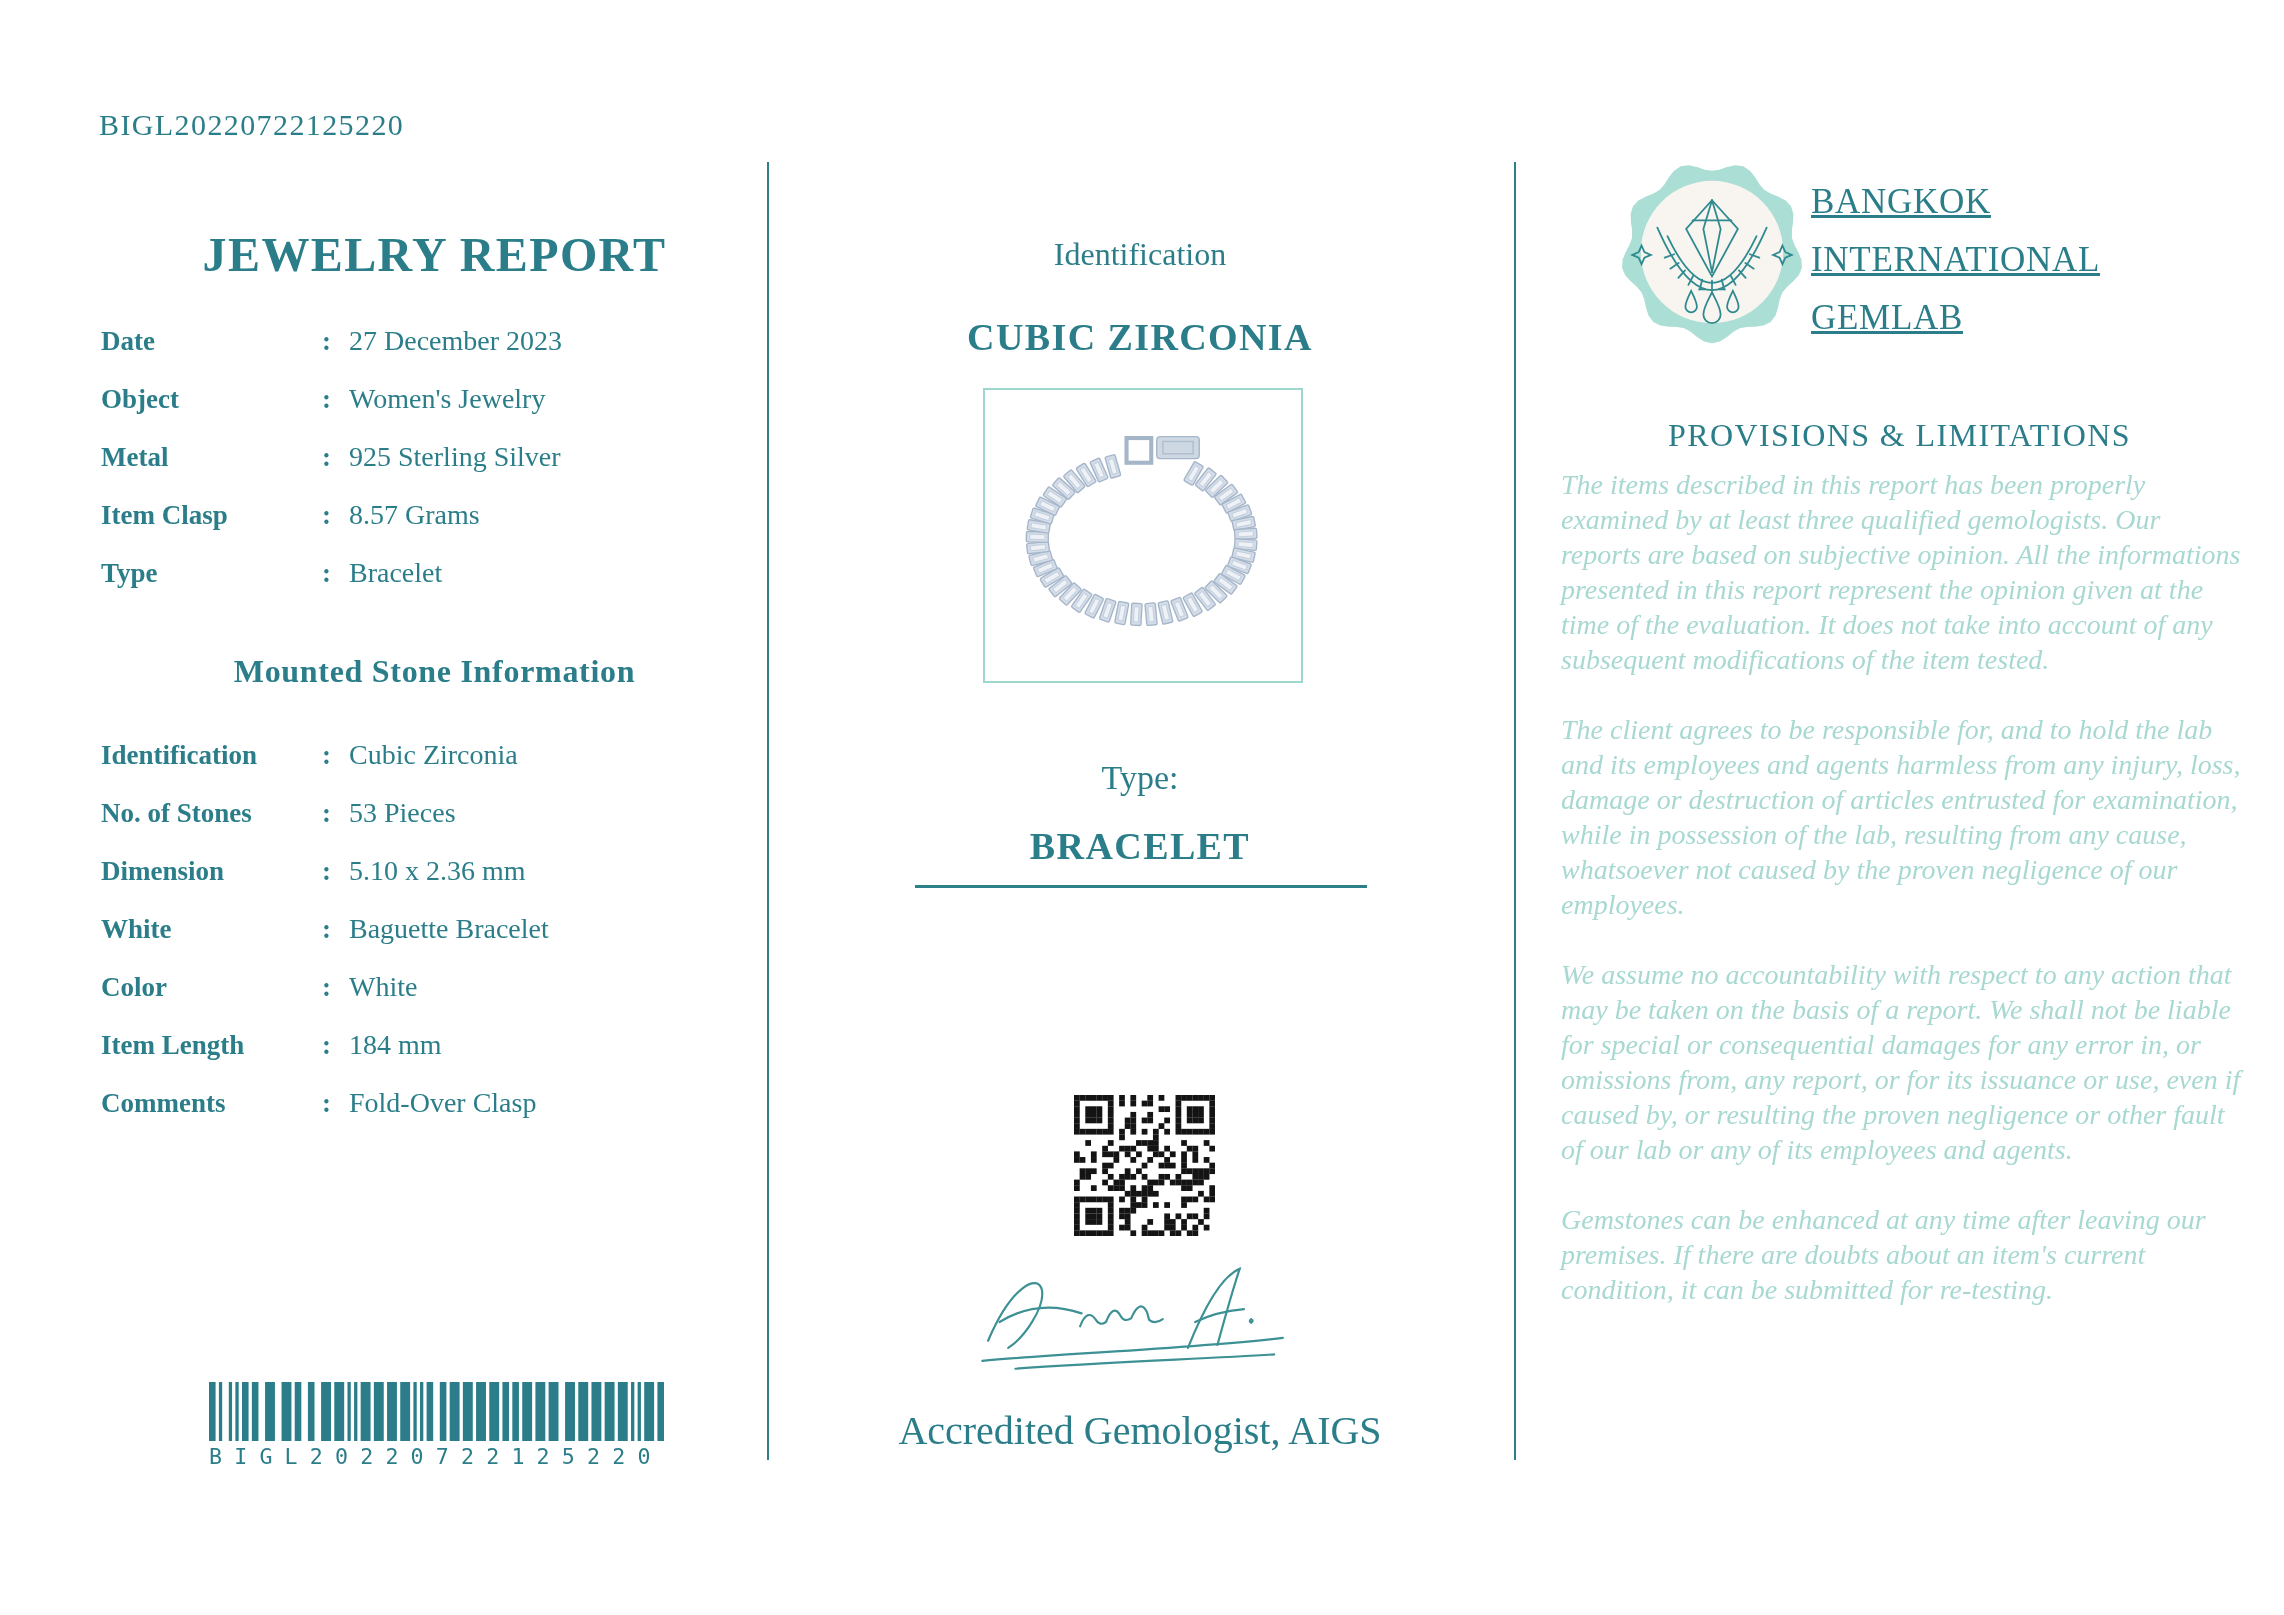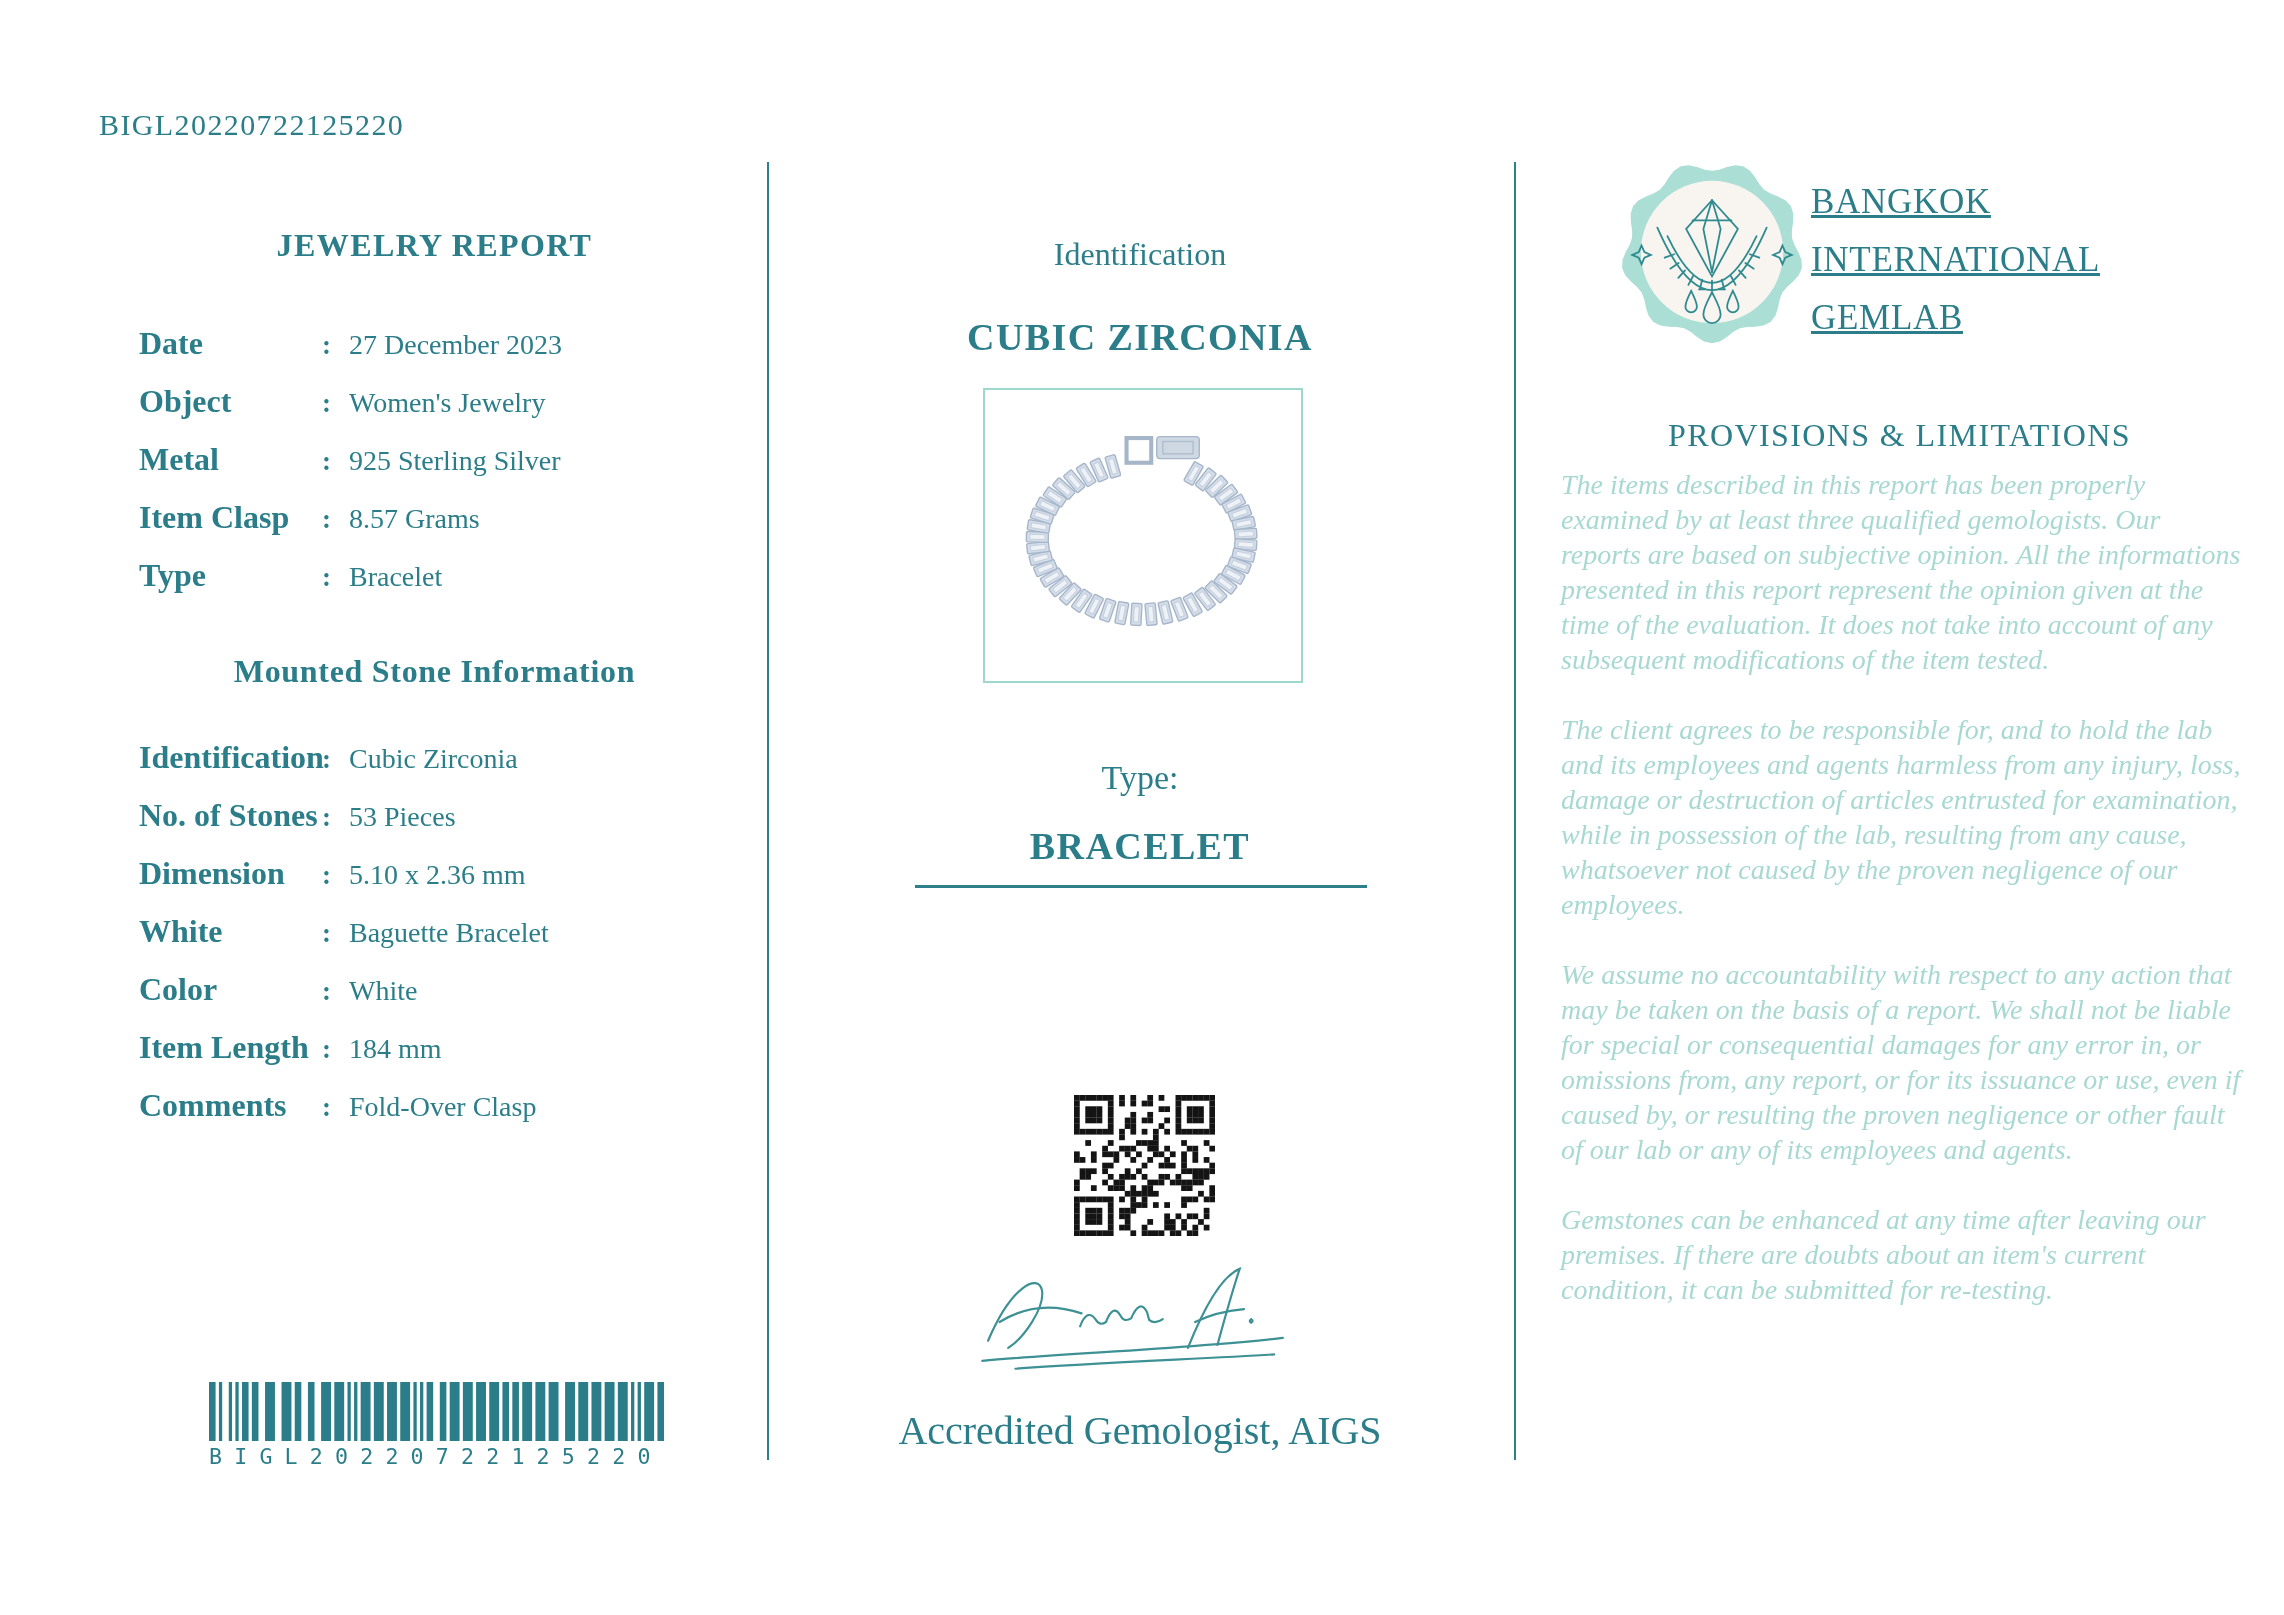--- a/index.html
+++ b/index.html
@@ -5,25 +5,25 @@
   html,body{margin:0;padding:0;background:#ffffff;}
   body{
     width:2284px;height:1616px;position:relative;overflow:hidden;
     font-family:"Liberation Serif","DejaVu Serif",serif;
     color:#2b7e89;
   }
   .abs{position:absolute;}
   
   .report-number{left:99px;top:108px;font-size:30px;letter-spacing:1.4px;}
   .page-title{left:101px;top:227px;width:667px;text-align:center;
-    font-size:32px;font-weight:bold;letter-spacing:1.4px;}
+    font-size:48px;font-weight:bold;letter-spacing:1.4px;}
   .fields{left:101px;top:325px;width:662px;}
   .fields.stone{top:739px;}
   .frow{display:grid;grid-template-columns:221px 27px 1fr;align-items:baseline;height:58px;}
-  .flabel{font-weight:bold;font-size:32px;margin-left:38px;}
+  .flabel{font-weight:bold;font-size:27px;}
   .fcolon{font-weight:bold;font-size:27px;}
   .fvalue{font-size:28px;}
   .stone-heading{left:101px;top:653px;width:667px;text-align:center;
     font-size:32px;font-weight:bold;letter-spacing:0.7px;}
   .barcode-wrap{left:209px;top:1382px;width:455px;}
   .barcode-svg{display:block;width:455px;height:59px;}
   .barcode-text{display:block;margin-top:2.9px;font-family:"DejaVu Sans Mono",monospace;
     font-size:21.6px;letter-spacing:12.2px;white-space:nowrap;color:#2b7e89;}
   
   .vdivider{top:162px;width:2.2px;height:1298px;background:#2d7f8a;}

